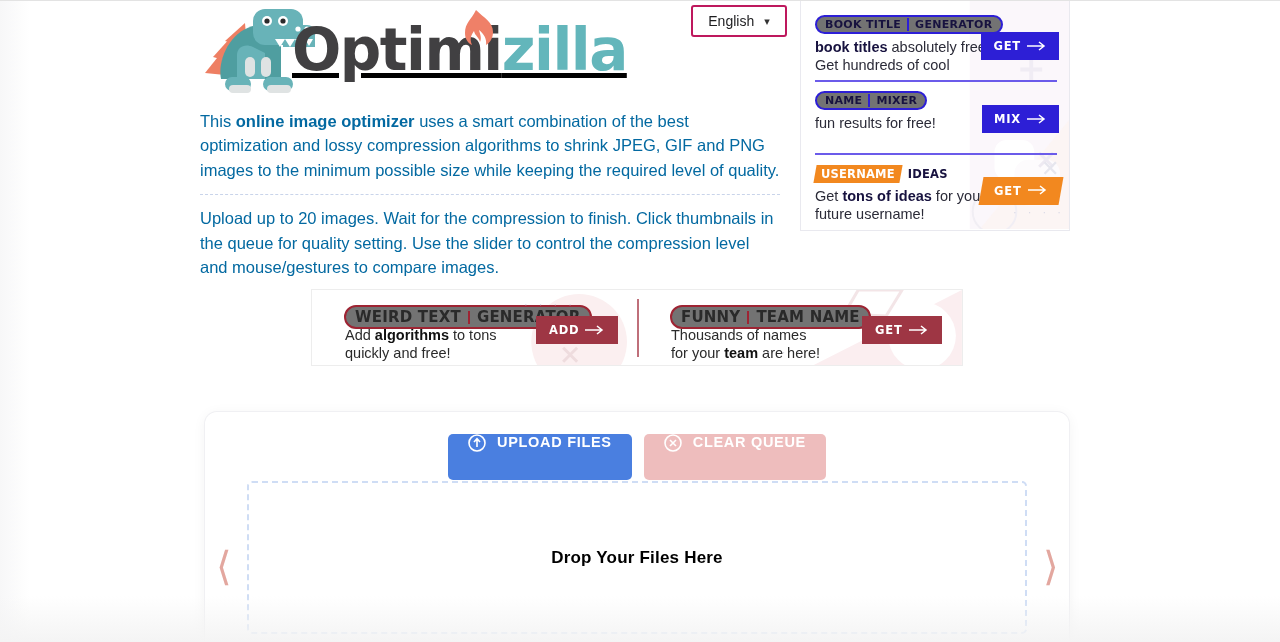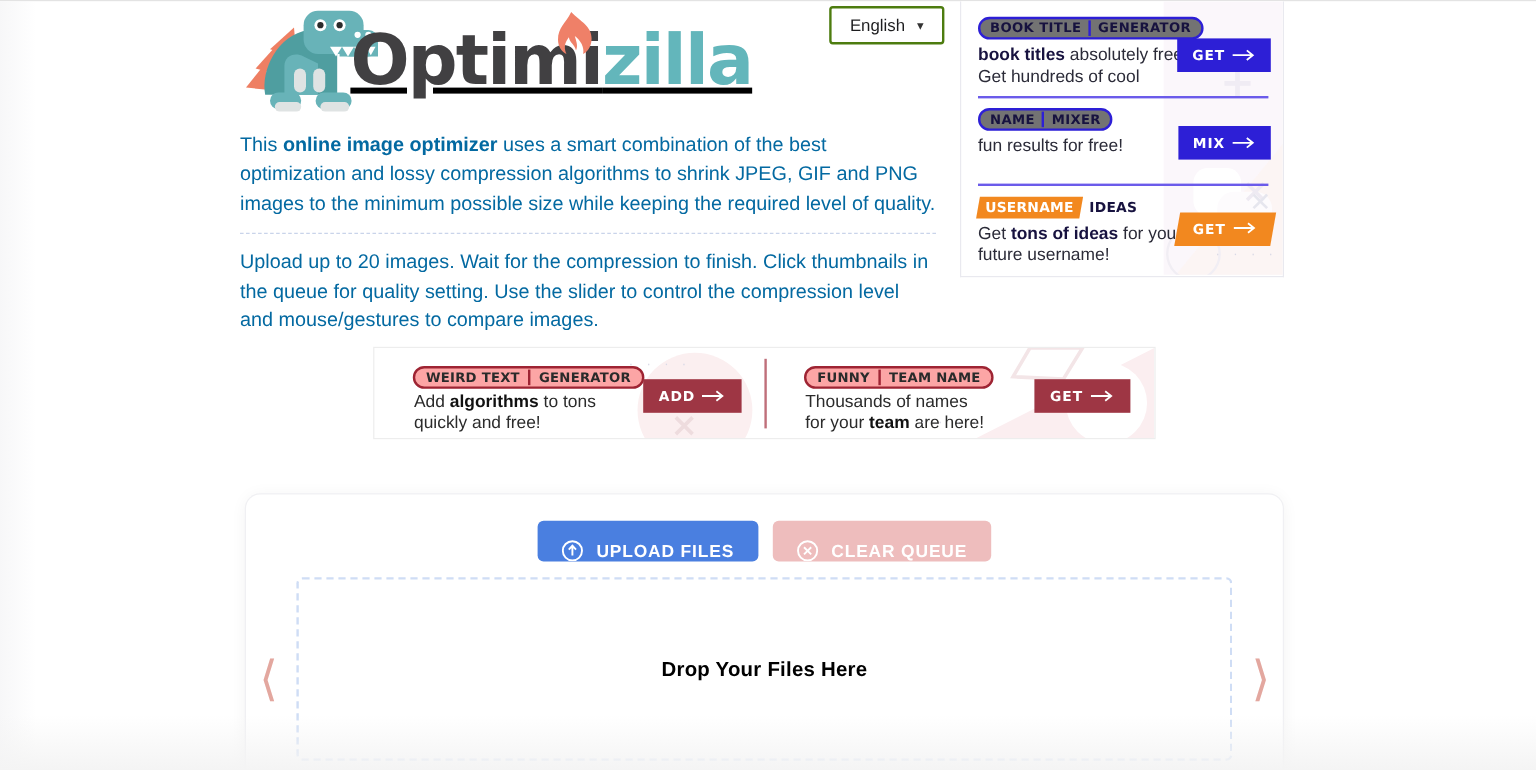--- a/index.html
+++ b/index.html
@@ -34,21 +34,21 @@
     font-family: "DejaVu Sans", sans-serif;
     text-decoration: underline;
   }
   .logo-dark { color: #414042; }
   .logo-teal { color: #63b6bb; }
   .flame { position: absolute; left: 260px; top: 6px; width: 42px; height: 48px; }
 
   .lang-select {
     position: absolute; left: 691px; top: 4px;
     width: 96px; height: 32px;
-    border: 2px solid #4d7c0f;
+    border: 2px solid #be185d;
     border-radius: 3px;
     background: #fff;
     display: flex; align-items: center; justify-content: center;
     gap: 10px;
     font-size: 14px; color: #1d1d1f;
     cursor: pointer;
     font-family: "Liberation Sans", sans-serif;
   }
   .lang-select .chev { font-size: 11px; color: #333; }
 
@@ -139,22 +139,22 @@
   }
   .mid-half { position: absolute; top: 0; width: 326px; height: 77px; }
   .mid-half.left { left: 0; }
   .mid-half.right { left: 326px; }
   .vdiv { position:absolute; left:325px; top:9px; width:2px; height:58px; background:#a93f4d; opacity:.75; }
   .pill-red {
     position: absolute;
     display: inline-flex; align-items: center;
     border: 2px solid #9e2433; border-radius: 18px;
     padding: 1px 9px;
-    font-size: 11px; font-weight: bold; letter-spacing: .2px;
-    color: #2a2a2a; background:#fca5a5;
+    font-size: 15px; font-weight: bold; letter-spacing: .2px;
+    color: #2a2a2a; background:#737373;
     font-family: "DejaVu Sans", sans-serif;
   }
   .pill-red .bar { display:inline-block; width:2px; height:13px; background:#9e2433; margin:0 7px; }
   .mid-desc {
     position: absolute;
     font-size: 14.5px; line-height: 1.24; color: #2b2b2b;
   }
   .mid-desc b { color:#111; }
   .mid-btn {
     position: absolute;
@@ -171,22 +171,22 @@
     width: 864px; height: 260px;
     background: #ffffff;
     border-radius: 12px;
     box-shadow: 0 0 0 1px #f0f0f3, 0 2px 14px rgba(0,0,0,.055);
   }
   .btn-row {
     position: absolute; left: 0; top: 22px; width: 864px;
     display: flex; justify-content: center; gap: 12px;
   }
   .btn {
-    display: inline-flex; align-items: flex-end; gap: 11px;
-    height: 34px; padding: 0 20px;
+    display: inline-flex; align-items: flex-start; gap: 11px;
+    height: 46px; padding: 0 20px;
     border-radius: 5px; border: none;
     font-size: 14.5px; font-weight: bold; letter-spacing: .7px;
     color: #fff; cursor: pointer;
     font-family: "Liberation Sans", sans-serif;
   }
   .btn-upload { background: #4a7fe0; }
   .btn-clear { background: #eebdbd; color:#fff; }
   .btn .ic { display:inline-flex; }
 
   .dropzone {

